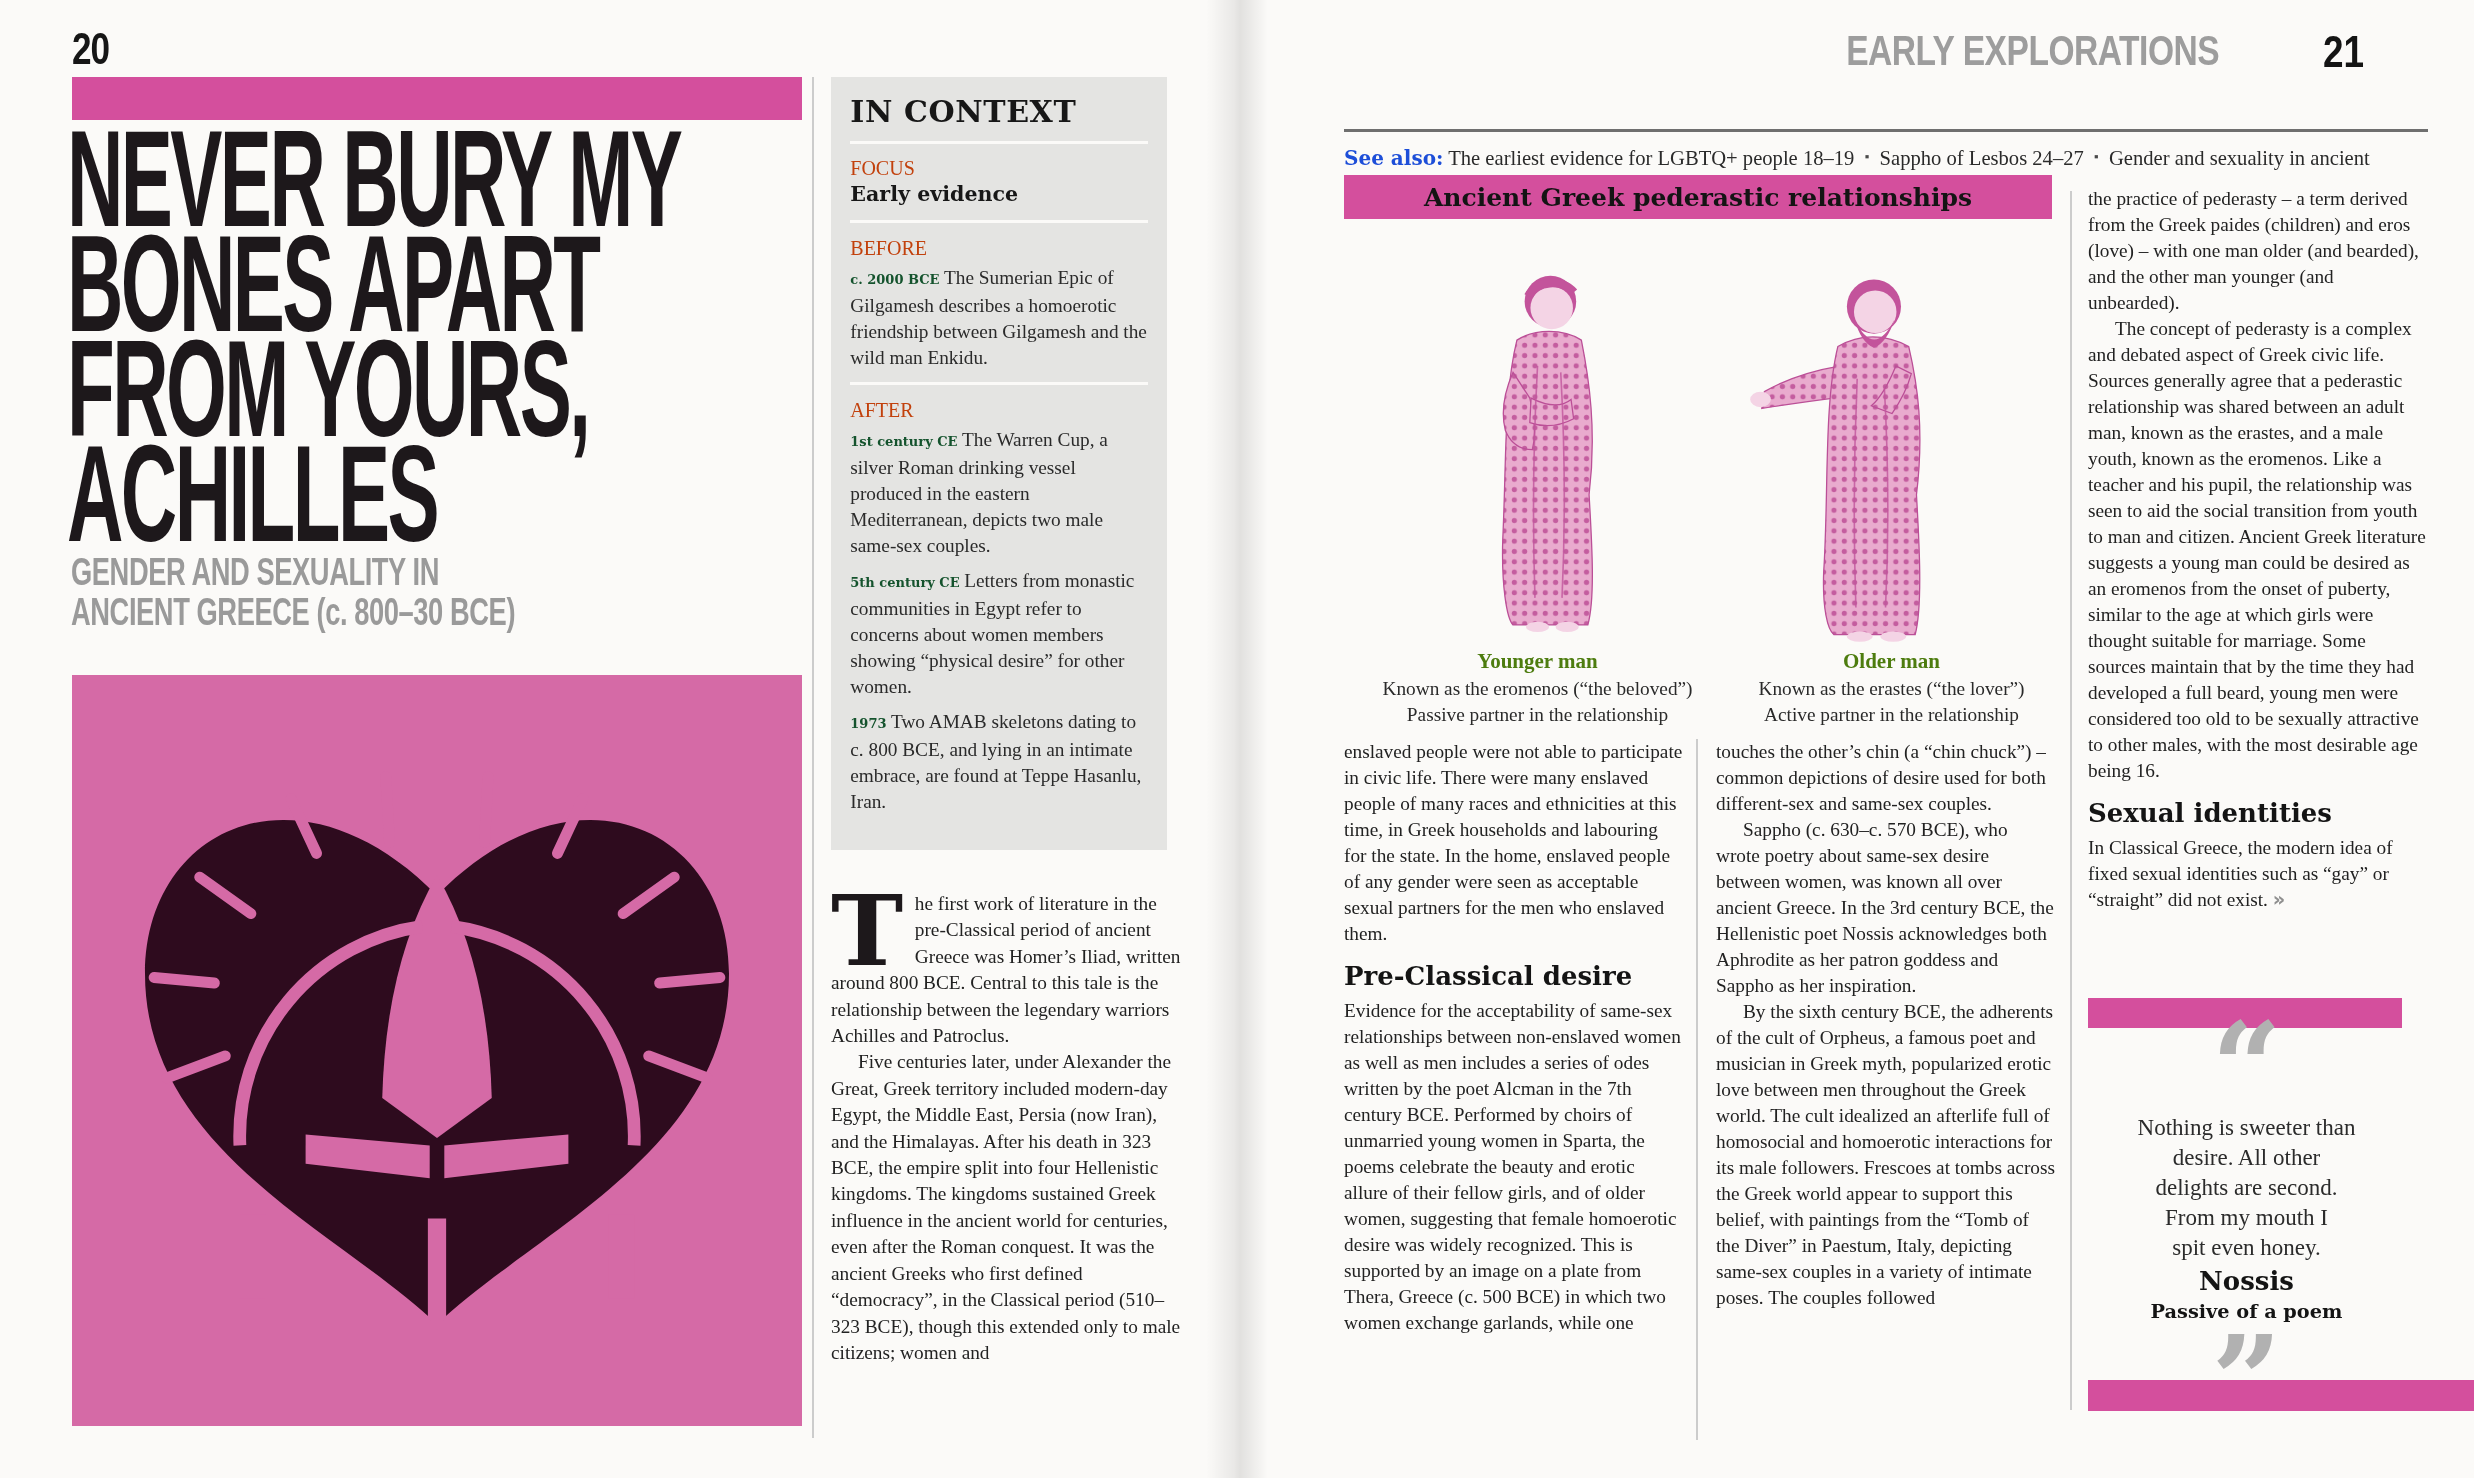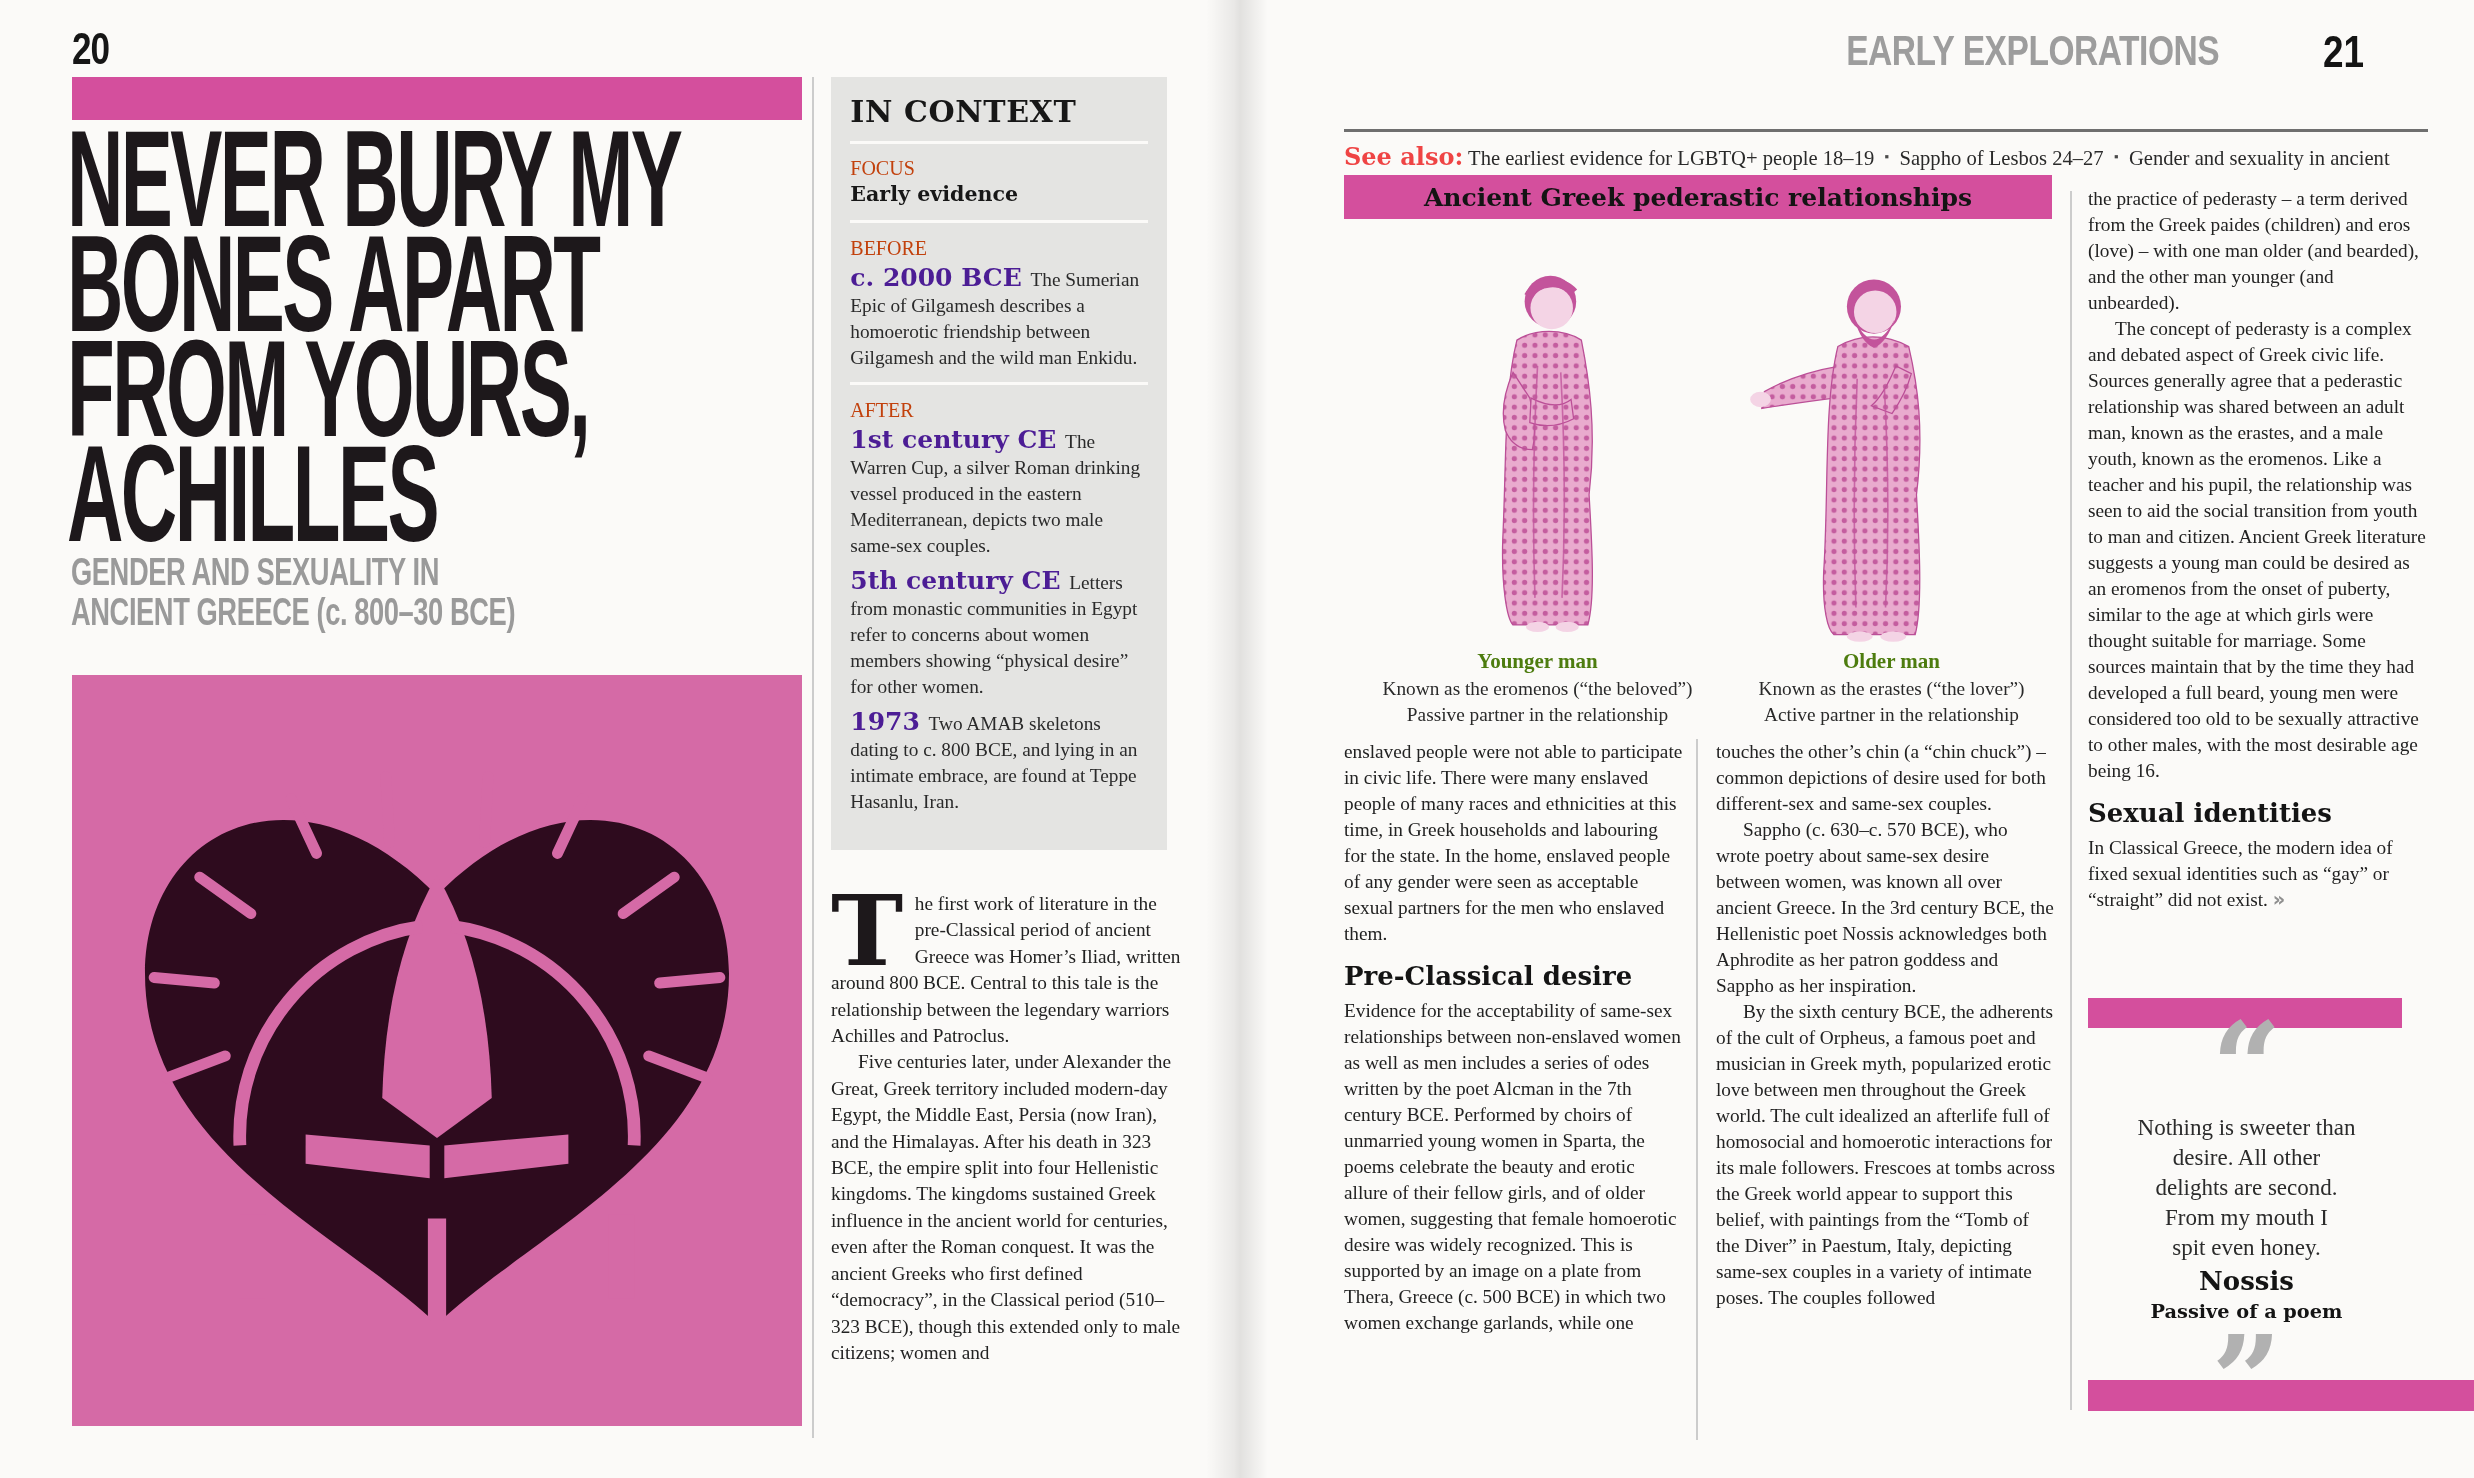--- a/index.html
+++ b/index.html
@@ -21,38 +21,38 @@
   .vrule{background:#cccccc;width:1.9px;}
 
   
   .ctx-box{left:831px;top:77px;width:336px;height:773px;background:#e4e4e2;
            padding:17px 19.3px;box-sizing:border-box;overflow:hidden;}
   .ctx-title{font-family:"DejaVu Serif",serif;font-weight:bold;font-size:30px;color:#171717;letter-spacing:0.6px;}
   .ctx-rule{height:3.2px;background:#fbfaf8;margin:11.6px 0;}
   .ctx-label{font-size:20px;line-height:26px;color:#c2410c;}
   .ctx-value{font-family:"DejaVu Serif",serif;font-weight:bold;font-size:20.6px;line-height:27px;color:#171717;}
   .ctx-para{font-size:19.3px;line-height:26px;margin:0 0 9px 0;color:#2a2a2a;}
-  .ctx-para b{font-family:"DejaVu Serif",serif;font-size:25px;color:#4c1d95;}
+  .ctx-para b{font-family:"DejaVu Serif",serif;font-size:13px;color:#14532d;}
 
   
   .intro{left:831px;top:891px;width:358px;height:552px;overflow:hidden;font-size:19.3px;line-height:26.4px;color:#222;}
   .dropcap{float:left;font-family:"DejaVu Serif",serif;font-weight:bold;font-size:97px;line-height:72px;
            color:#1d181b;margin:3.9px 11.6px 0 0;}
   .intro p{margin:0;}
   .indent{text-indent:27px;}
 
   
   .rp-header{left:1741px;top:26px;width:623px;display:flex;justify-content:space-between;align-items:flex-start;gap:28px;}
   .rp-section{font-family:"Liberation Sans",sans-serif;font-weight:bold;font-size:43px;letter-spacing:-0.6px;
               color:#9d9d9d;white-space:nowrap;transform:scaleX(0.78);transform-origin:100% 0;}
   .rp-num{font-family:"Liberation Sans",sans-serif;font-weight:bold;font-size:45px;color:#141414;
           transform:scaleX(0.82);transform-origin:100% 0;}
   .header-rule{left:1344px;top:129px;width:1084px;height:2.6px;background:#6f6f6f;}
   .see-also{left:1344px;top:143px;width:1078px;font-size:20.6px;line-height:28px;color:#2a2a2a;}
-  .see-also b{font-family:"DejaVu Serif",serif;font-size:24px;color:#ef4444;}
+  .see-also b{font-family:"DejaVu Serif",serif;font-size:20px;color:#1d4ed8;}
   .list-sep{display:inline-block;font-size:13px;color:#4a4a4a;vertical-align:3.9px;margin:0 10.3px;}
 
   
   .diag-titlebar{left:1344px;top:175px;width:708px;height:44px;background:#d44f9d;display:flex;
                  align-items:center;justify-content:center;}
   .diag-title{font-family:"DejaVu Serif",serif;font-weight:bold;font-size:25px;color:#141414;}
   .fig-area{left:1344px;top:237px;width:708px;height:406px;}
   .caption{text-align:center;font-size:19.3px;line-height:26px;color:#2a2a2a;}
   .cap-name{font-family:Liberation Serif, serif;font-weight:bold;font-size:21px;line-height:30px;color:#4d7c0f;}
   .cap1{left:1357px;top:646px;width:361px;}

